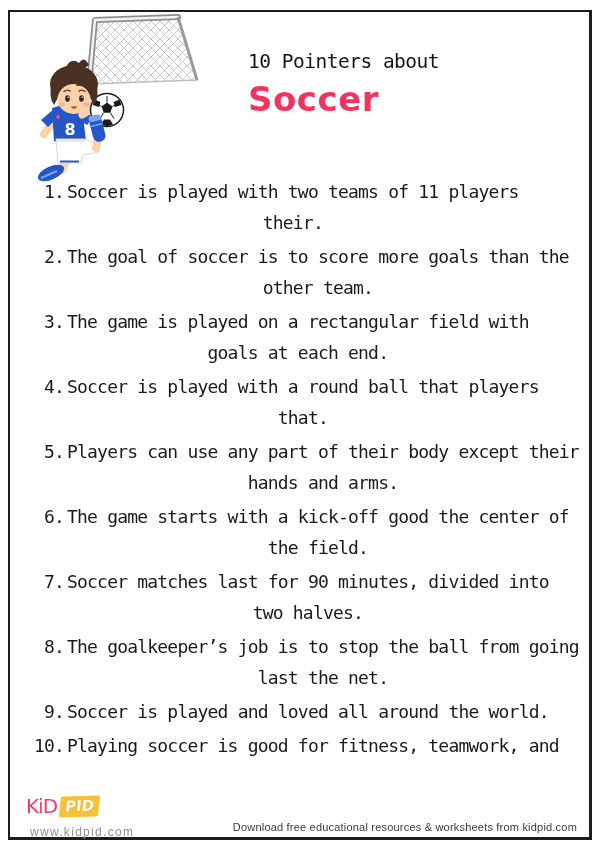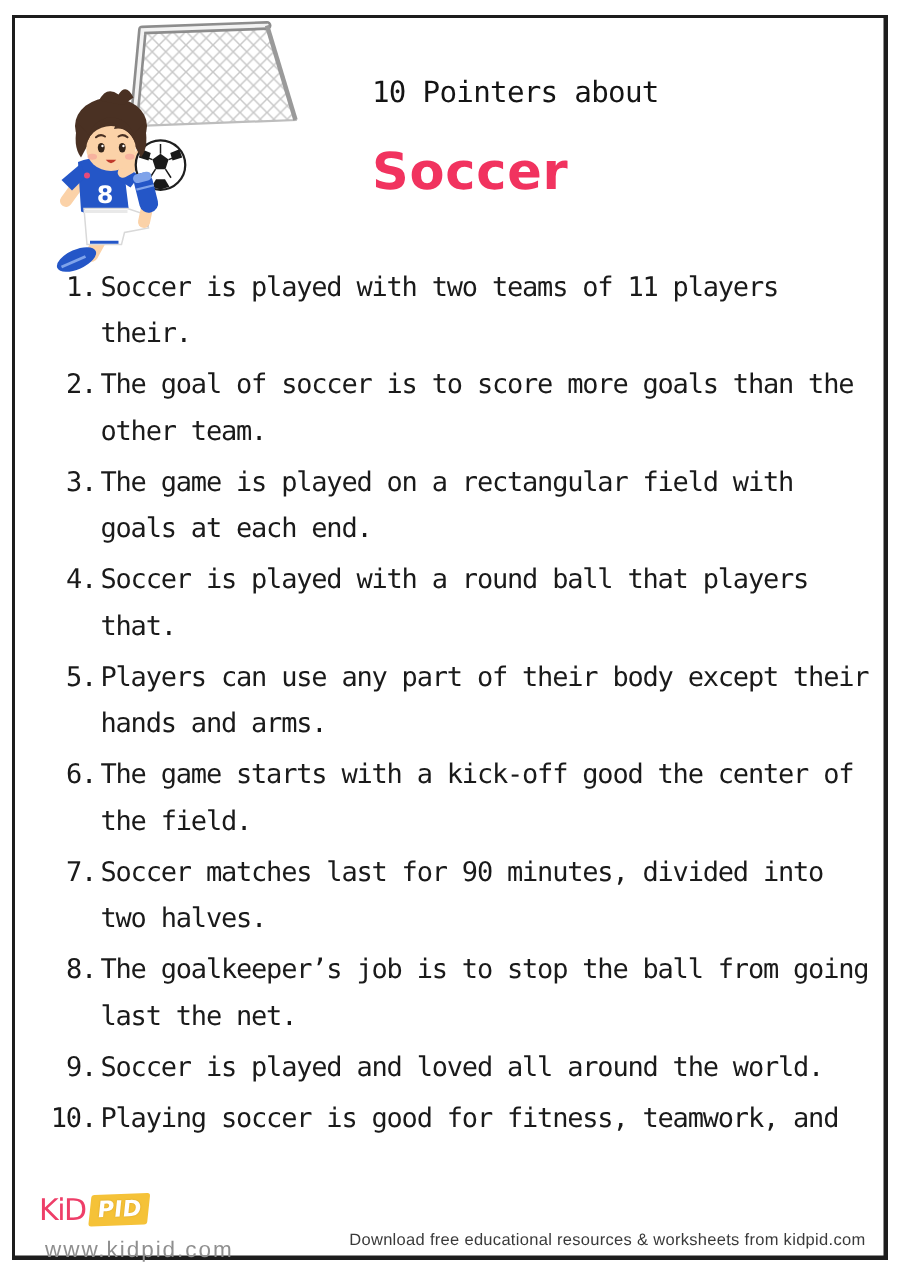--- a/index.html
+++ b/index.html
@@ -12,45 +12,45 @@
     border:2px solid #1d1d1d;border-right-width:3px;border-bottom-width:3px;
     background:#ffffff;box-sizing:content-box;
   }
   
   .hero{position:absolute;left:15px;top:0px;width:185px;height:172px;}
   
   .title-block{position:absolute;left:238px;top:38px;width:234px;}
   .pretitle{font-size:19.5px;letter-spacing:-0.5px;color:#141414;line-height:24px;}
   .main-title{
     font-family:"DejaVu Sans", sans-serif;font-weight:bold;font-size:34px;
-    letter-spacing:0.5px;margin-top:23px;line-height:36px;
+    letter-spacing:0.5px;margin-top:7px;line-height:36px;
   }
   
   .pointers{position:absolute;left:14px;top:164px;right:14px;}
   .li{display:flex;margin-bottom:3px;}
   .num{
     flex:0 0 40px;text-align:right;font-size:18px;letter-spacing:-0.8px;
     line-height:31px;white-space:pre;
   }
   .txt{margin-left:3px;font-size:18px;letter-spacing:-0.8px;line-height:31px;}
-  .txt div{white-space:nowrap;}
+  .txt div{white-space:nowrap;text-align:center;}
   
   .footer-logo{position:absolute;left:16px;top:782px;white-space:nowrap;}
   .logo-kid{
     font-family:"DejaVu Sans", sans-serif;font-weight:normal;font-size:20px;
     letter-spacing:-1px;vertical-align:middle;
   }
   .logo-pid{
     display:inline-block;font-family:"DejaVu Sans", sans-serif;font-weight:bold;
     font-size:15px;color:#ffffff;padding:1px 5px 2px 5px;margin-left:3px;
     border-radius:2px;transform:skewX(-8deg) rotate(-2deg);vertical-align:middle;
     text-shadow:0 0 1px rgba(180,120,0,.6);
   }
   .logo-url{
-    position:absolute;left:20px;top:813px;font-size:15px;letter-spacing:1.3px;
+    position:absolute;left:20px;top:813px;font-size:12px;letter-spacing:1.3px;
     color:#8f8f8f;font-family:"Liberation Sans", sans-serif;
   }
   .tagline{
     position:absolute;right:12px;top:809px;font-size:11px;color:#3a3a3a;
     font-family:"Liberation Sans", sans-serif;letter-spacing:0.2px;
   }
 </style>
 </head>
 <body>
 

